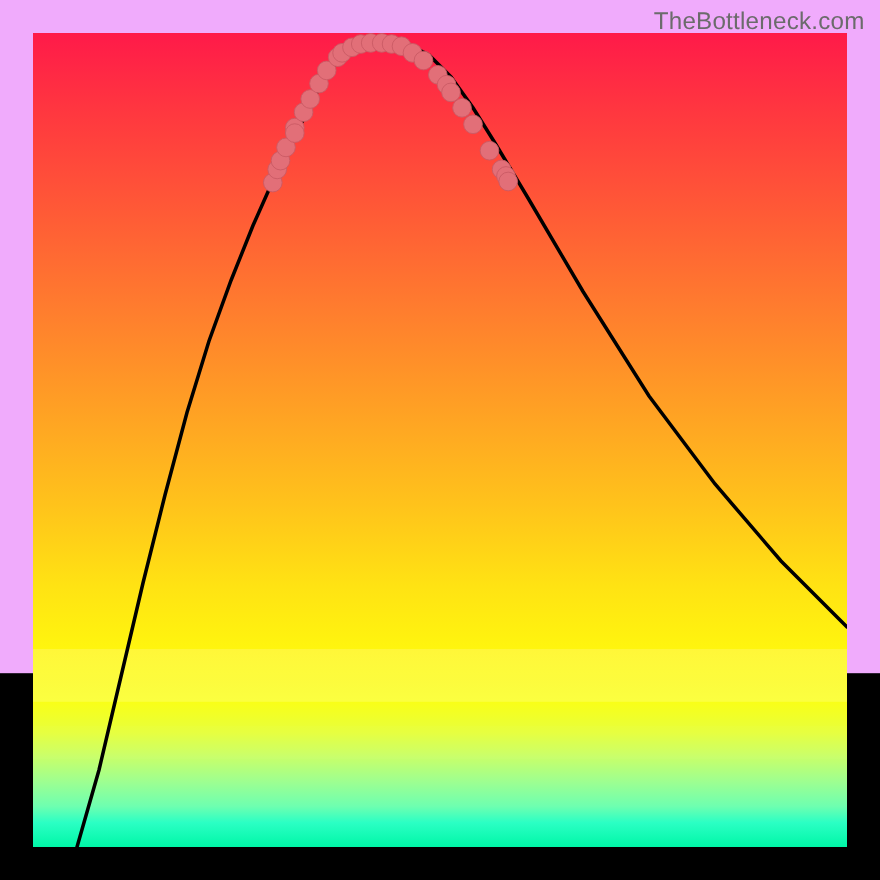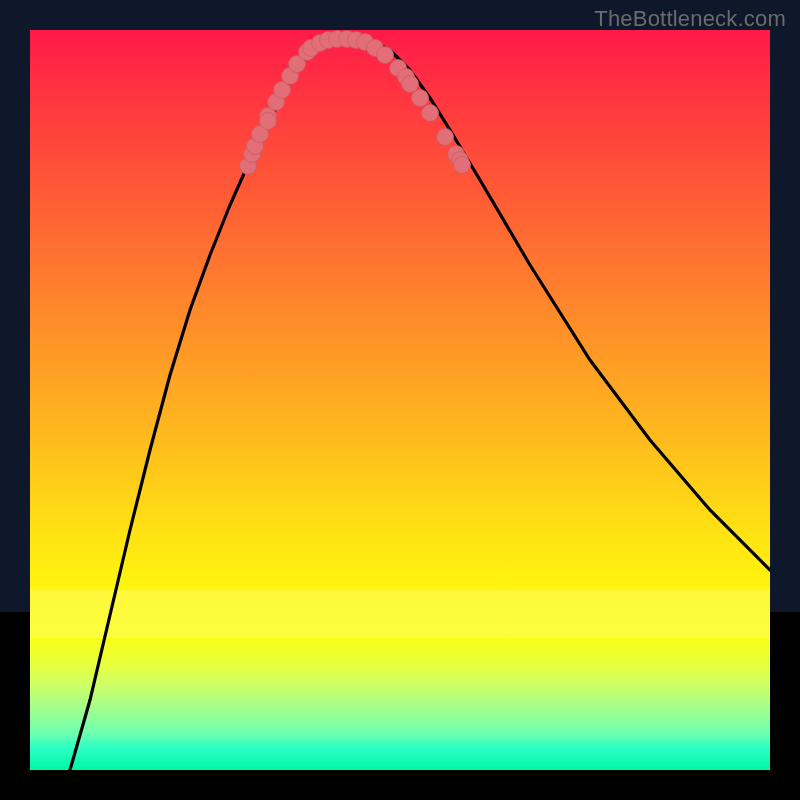--- a/index.html
+++ b/index.html
@@ -10,21 +10,21 @@
     background: #000;
     overflow: hidden;
     font-family: Arial, Helvetica, sans-serif;
   }
   .frame {
     position: absolute;
     left: 0;
     top: 0;
     width: 800px;
     height: 612px;
-    background: #0f172a;
+    background: #f0abfc;
   }
   .plot {
     position: absolute;
     left: 30px;
     top: 30px;
     width: 740px;
     height: 740px;
     background: linear-gradient(
       to bottom,
       #ff1a49 0%,

